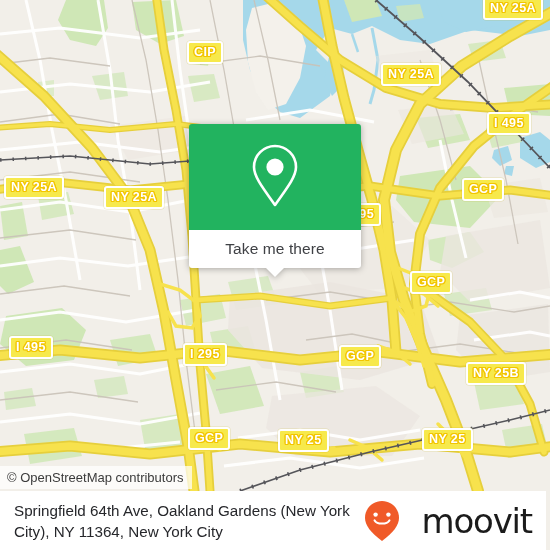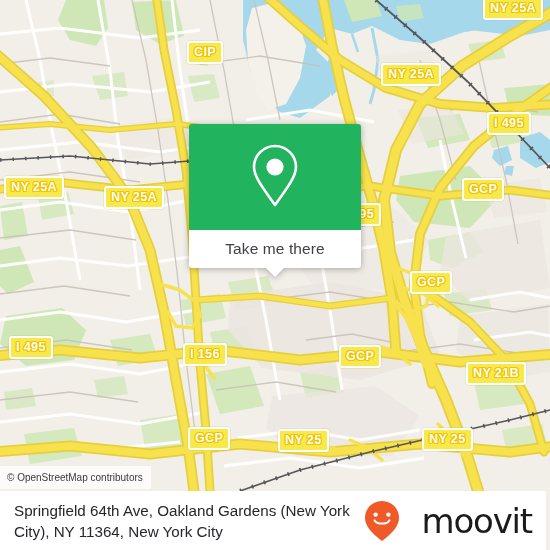--- a/index.html
+++ b/index.html
@@ -48,21 +48,21 @@
     box-shadow: 0 0 0 0.5px rgba(190,170,0,0.25);
   }
 
   
   #attribution {
     position: absolute;
     left: 0;
     top: 466px;
     background: rgba(255,255,255,0.72);
     color: #3b3b3b;
-    font-size: 10px;
+    font-size: 13px;
     line-height: 17px;
     padding: 3px 8px 3px 7px;
     font-family: "Liberation Sans", sans-serif;
     white-space: nowrap;
   }
 
   
   #popup {
     position: absolute;
     left: 189px;
@@ -326,23 +326,23 @@
         <div class="shield" style="left: 187px; top: 41px;">CIP</div>
         <div class="shield" style="left: 381px; top: 63px;">NY 25A</div>
         <div class="shield" style="left: 483px; top: -3px;">NY 25A</div>
         <div class="shield" style="left: 487px; top: 112px;">I 495</div>
         <div class="shield" style="left: 4px; top: 176px;">NY 25A</div>
         <div class="shield" style="left: 104px; top: 186px;">NY 25A</div>
         <div class="shield" style="left: 462px; top: 178px;">GCP</div>
         <div class="shield" style="left: 345px; top: 203px;">495</div>
         <div class="shield" style="left: 410px; top: 271px;">GCP</div>
         <div class="shield" style="left: 9px; top: 336px;">I 495</div>
-        <div class="shield" style="left: 183px; top: 343px;">I 156</div>
+        <div class="shield" style="left: 183px; top: 343px;">I 295</div>
         <div class="shield" style="left: 339px; top: 345px;">GCP</div>
-        <div class="shield" style="left: 466px; top: 362px;">NY 21B</div>
+        <div class="shield" style="left: 466px; top: 362px;">NY 25B</div>
         <div class="shield" style="left: 188px; top: 427px;">GCP</div>
         <div class="shield" style="left: 278px; top: 429px;">NY 25</div>
         <div class="shield" style="left: 422px; top: 428px;">NY 25</div>
       </div>
 
     <div id="attribution">© OpenStreetMap contributors</div>
 
     <div id="popup">
       <div id="popup-green">
         <svg width="56" height="70" viewBox="0 0 56 70">

